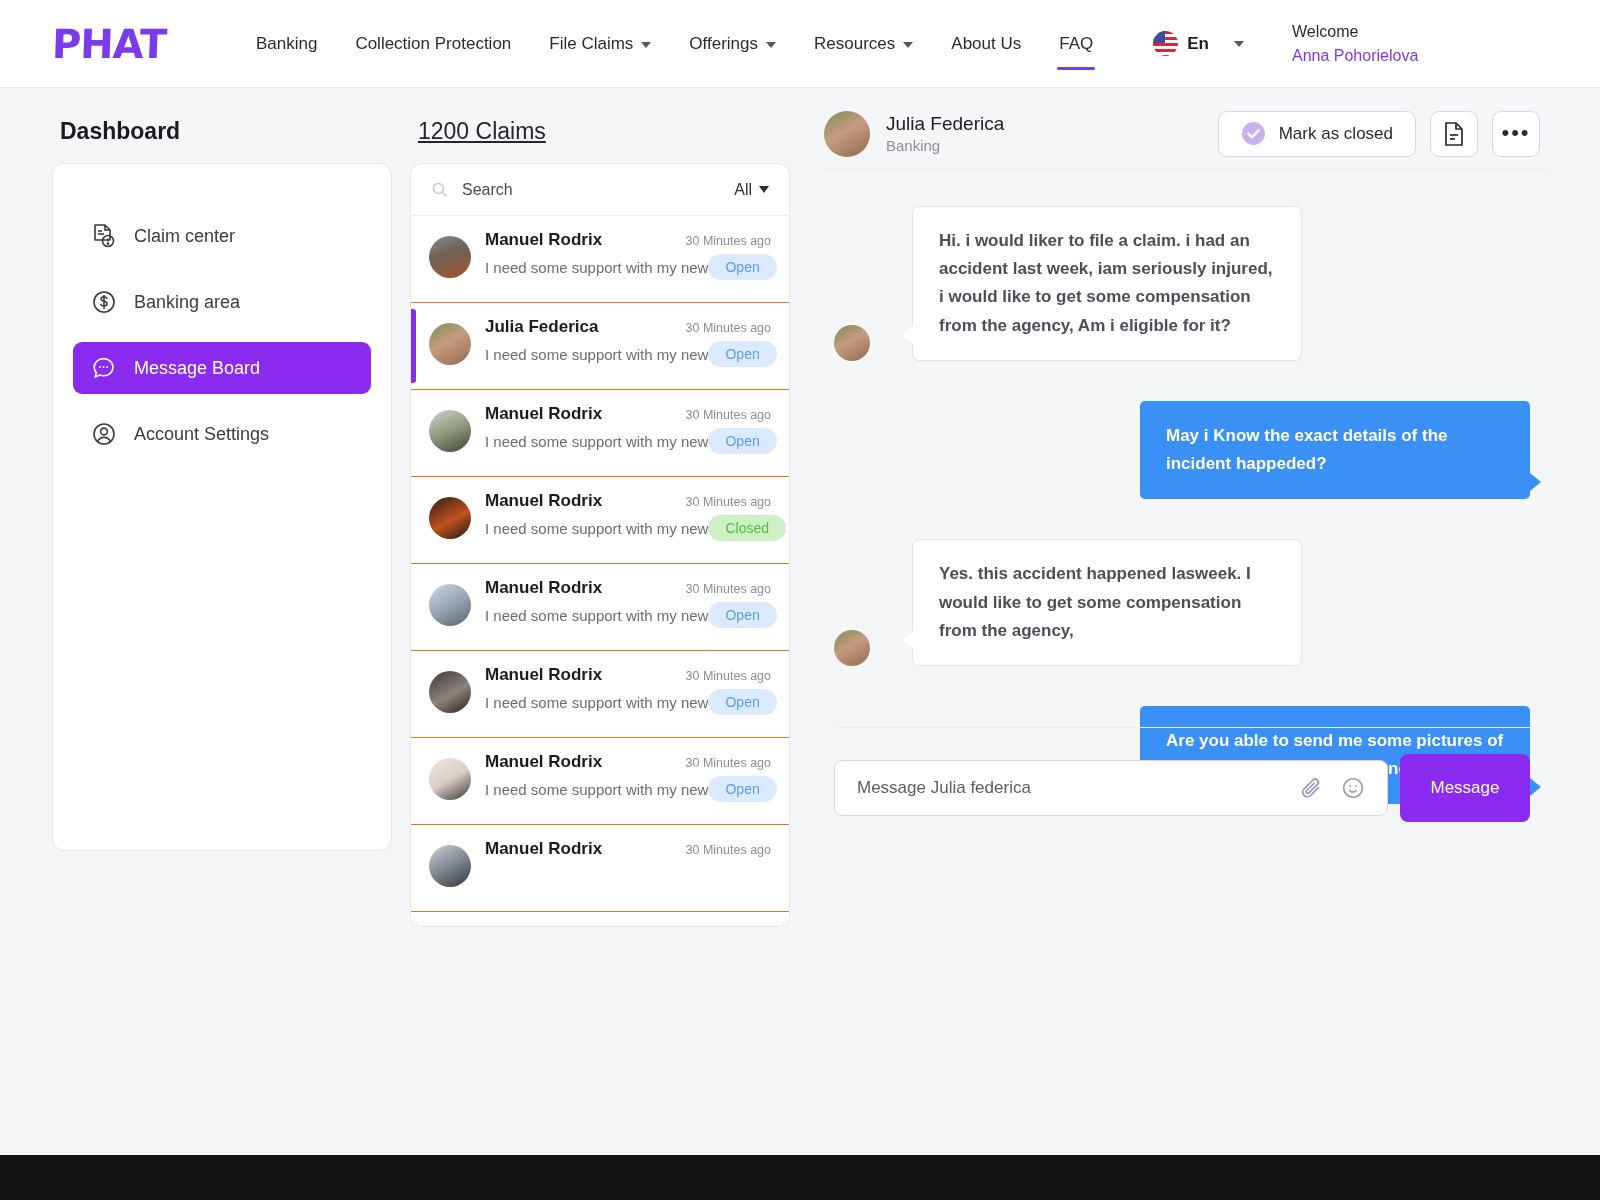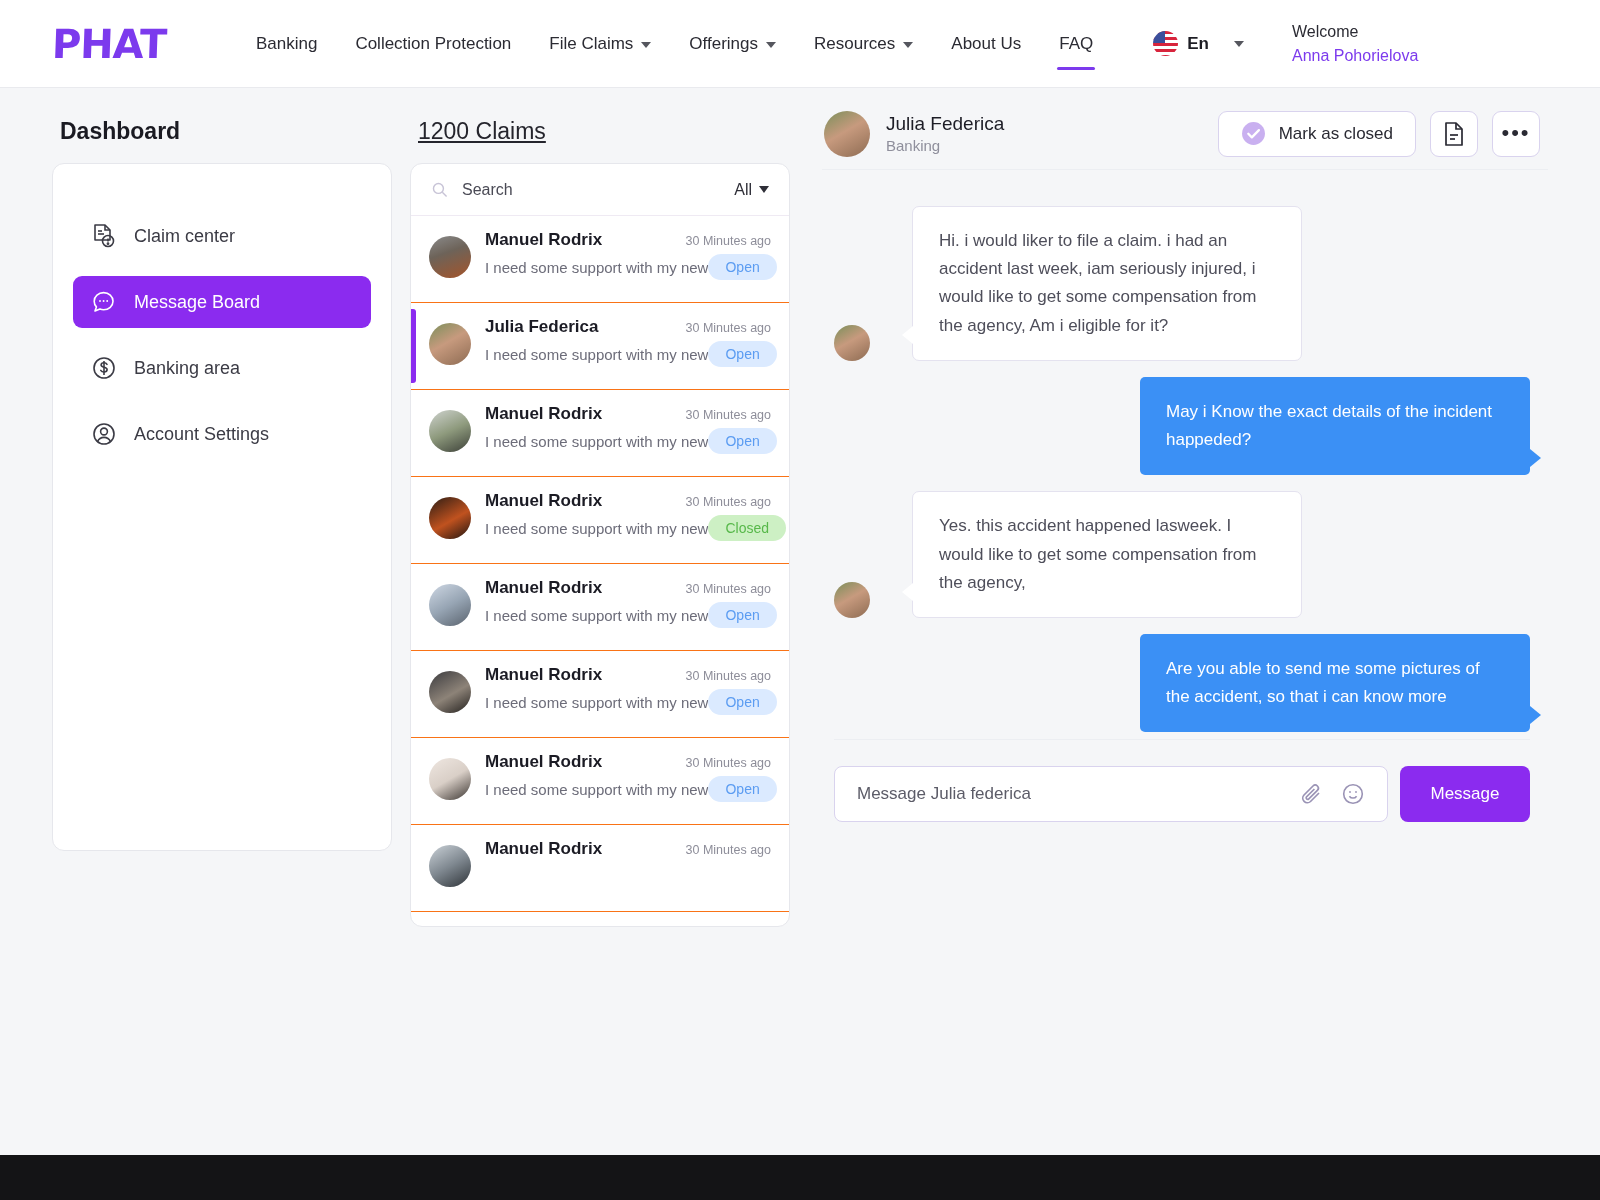--- a/index.html
+++ b/index.html
@@ -160,21 +160,21 @@
   .icon-btn {
     width: 48px; height: 46px; border: 1px solid #d9d3ee; border-radius: 9px;
     background: #fff; display: flex; align-items: center; justify-content: center;
     cursor: pointer;
   }
   .dots { font-size: 22px; color: #2a2a33; letter-spacing: 2px; line-height: 0.4; }
 
   .chat-body {
     height: 700px; padding: 36px 18px 0 12px; position: relative;
   }
-  .msg-row { display: flex; margin-bottom: 16px; align-items: flex-end; }
+  .msg-row { display: flex; margin-bottom: 40px; align-items: flex-end; font-weight: bold; }
   .msg-row.out { justify-content: flex-end; }
   .bub-av { width: 36px; height: 36px; border-radius: 50%; background-size: cover; flex: none; }
   .bubble-in {
     position: relative; margin-left: 42px; max-width: 390px;
     background: #fff; border: 1px solid #e4e2ef; border-radius: 7px;
     padding: 20px 26px; font-size: 17px; color: #4e4e5a; line-height: 1.66;
   }
   .bubble-in::before {
     content: ""; position: absolute; left: -11px; bottom: 16px;
     width: 0; height: 0;
@@ -210,21 +210,21 @@
     display: flex; align-items: center; padding: 0 22px; gap: 18px;
   }
   .msg-input {
     flex: 1; border: 0; outline: 0; background: transparent;
     font-size: 17px; color: #40404b;
     font-family: "Liberation Sans", sans-serif;
   }
   .msg-input::placeholder { color: #5c5c68; }
   .foot-ico { width: 24px; height: 24px; cursor: pointer; flex: none; }
   .send-btn {
-    width: 130px; height: 56px; background: #8b2bef; color: #fff;
+    width: 130px; height: 68px; background: #8b2bef; color: #fff;
     border: 0; border-radius: 8px; cursor: pointer;
     font-size: 17px; font-family: "Liberation Sans", sans-serif;
   }
 
   .footer-bar {
     position: absolute; left: 0; bottom: 0; width: 1600px; height: 45px;
     background: #141416;
   }
 </style>
 </head>
@@ -285,40 +285,40 @@
                 <path d="M14 2v5h5"></path>
                 <line x1="7" y1="8" x2="11" y2="8"></line>
                 <line x1="7" y1="11" x2="13" y2="11"></line>
                 <circle cx="17" cy="18" r="5.5"></circle>
                 <line x1="17" y1="15.5" x2="17" y2="18.5"></line>
                 <circle cx="17" cy="20.7" r=".6" fill="#3b3b45"></circle>
               </svg>
             </span>
             <span>Claim center</span>
           </div>
+          <div class="dash-item">
+            <span style="display: flex;">
+              <svg class="dash-ico" viewBox="0 0 26 26" fill="none" stroke="#3b3b45" stroke-width="1.6">
+                <circle cx="13" cy="13" r="10"></circle>
+                <path d="M16 9.3c-.6-1-1.8-1.5-3-1.5-1.7 0-2.9.9-2.9 2.2 0 3 6 1.6 6 4.6 0 1.4-1.3 2.4-3.1 2.4-1.4 0-2.6-.6-3.2-1.6" stroke-linecap="round"></path>
+                <line x1="13" y1="6" x2="13" y2="20"></line>
+              </svg>
+            </span>
+            <span>Banking area</span>
+          </div>
           <div class="dash-item selected">
             <span style="display: flex;">
               <svg class="dash-ico" viewBox="0 0 26 26" fill="none" stroke="#ffffff" stroke-width="1.6">
                 <path d="M22 12.2c0 4.8-4.2 8.6-9.4 8.6-1.3 0-2.6-.25-3.7-.7L4 22l1.4-4.1A8.2 8.2 0 0 1 3.2 12.2C3.2 7.4 7.4 3.6 12.6 3.6S22 7.4 22 12.2z" stroke-linejoin="round"></path>
                 <circle cx="9" cy="12" r=".95" fill="#ffffff" stroke="none"></circle>
                 <circle cx="12.6" cy="12" r=".95" fill="#ffffff" stroke="none"></circle>
                 <circle cx="16.2" cy="12" r=".95" fill="#ffffff" stroke="none"></circle>
               </svg>
             </span>
             <span>Message Board</span>
-          </div>
-          <div class="dash-item">
-            <span style="display: flex;">
-              <svg class="dash-ico" viewBox="0 0 26 26" fill="none" stroke="#3b3b45" stroke-width="1.6">
-                <circle cx="13" cy="13" r="10"></circle>
-                <path d="M16 9.3c-.6-1-1.8-1.5-3-1.5-1.7 0-2.9.9-2.9 2.2 0 3 6 1.6 6 4.6 0 1.4-1.3 2.4-3.1 2.4-1.4 0-2.6-.6-3.2-1.6" stroke-linecap="round"></path>
-                <line x1="13" y1="6" x2="13" y2="20"></line>
-              </svg>
-            </span>
-            <span>Banking area</span>
           </div>
           <div class="dash-item">
             <span style="display: flex;">
               <svg class="dash-ico" viewBox="0 0 26 26" fill="none" stroke="#3b3b45" stroke-width="1.6">
                 <circle cx="13" cy="13" r="10"></circle>
                 <circle cx="13" cy="10.5" r="3.4"></circle>
                 <path d="M6.5 20.6a7.1 7.1 0 0 1 13 0"></path>
               </svg>
             </span>
             <span>Account Settings</span>

